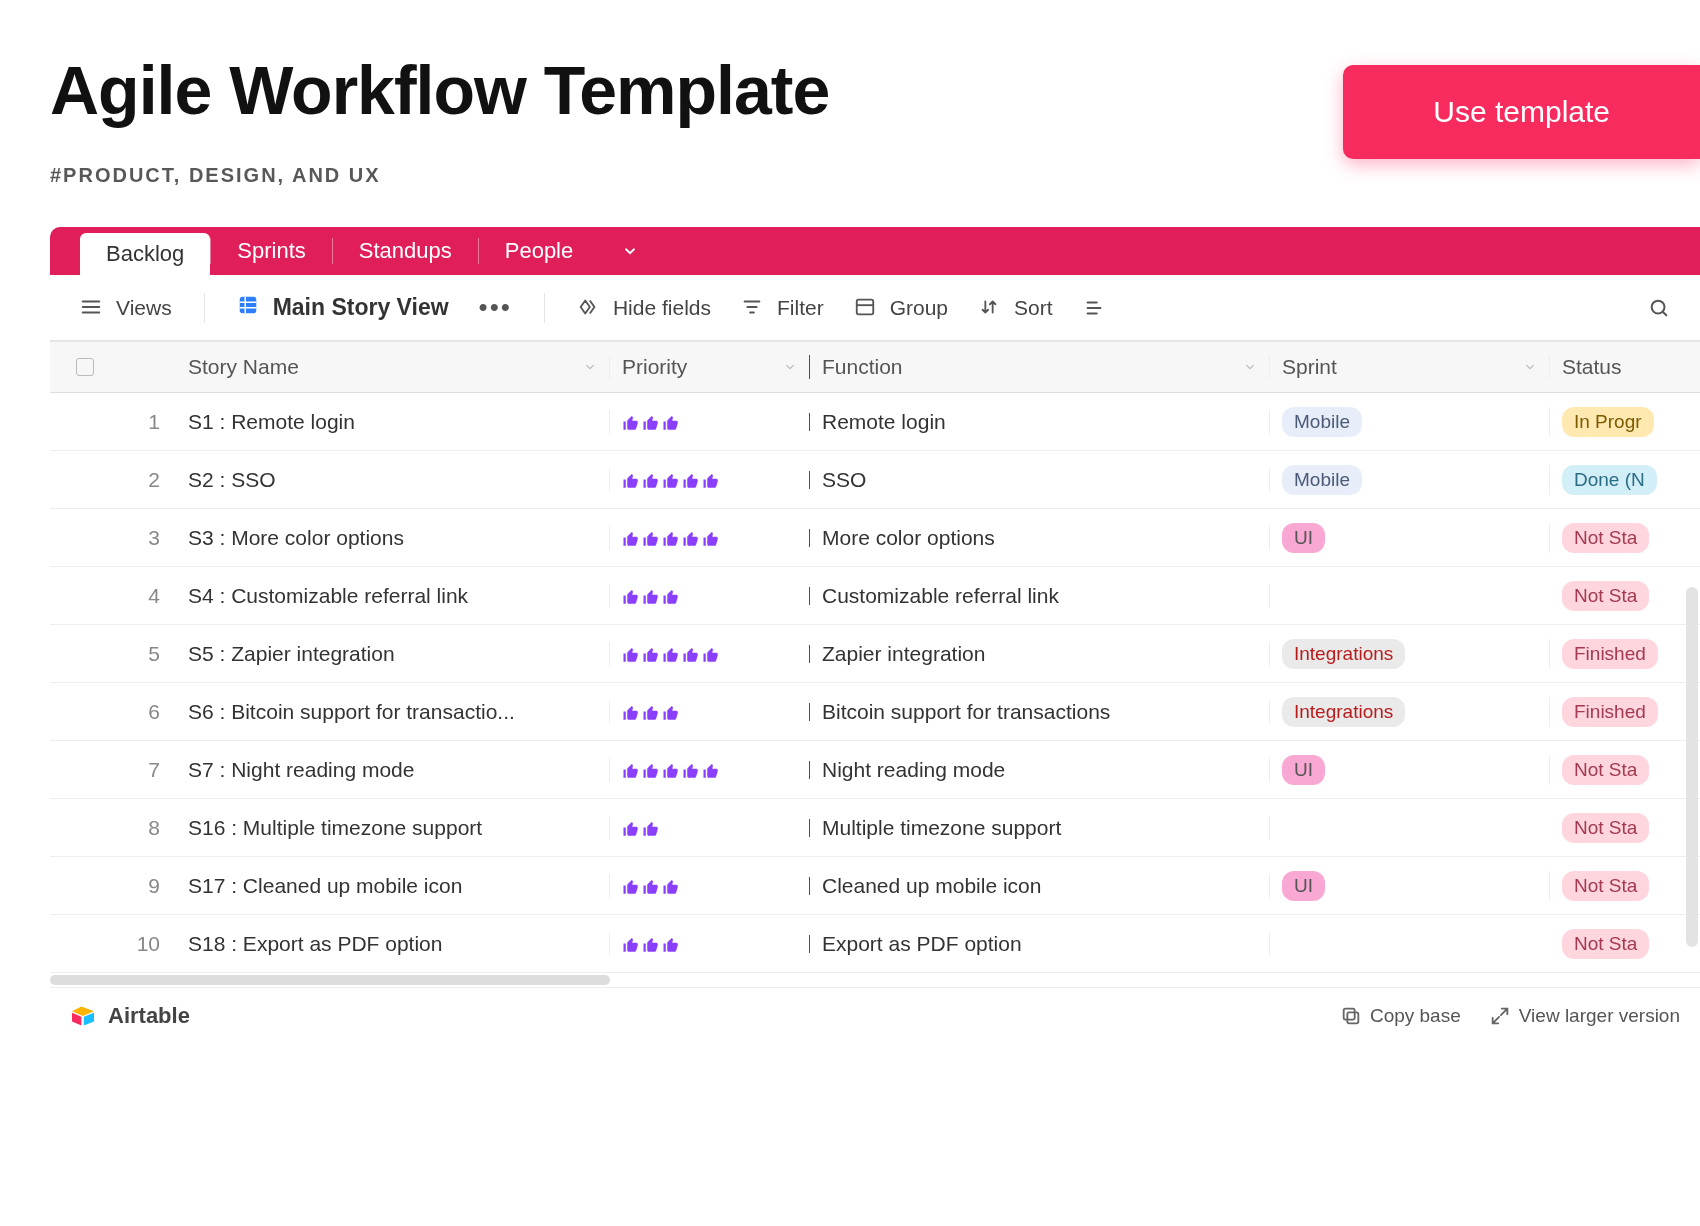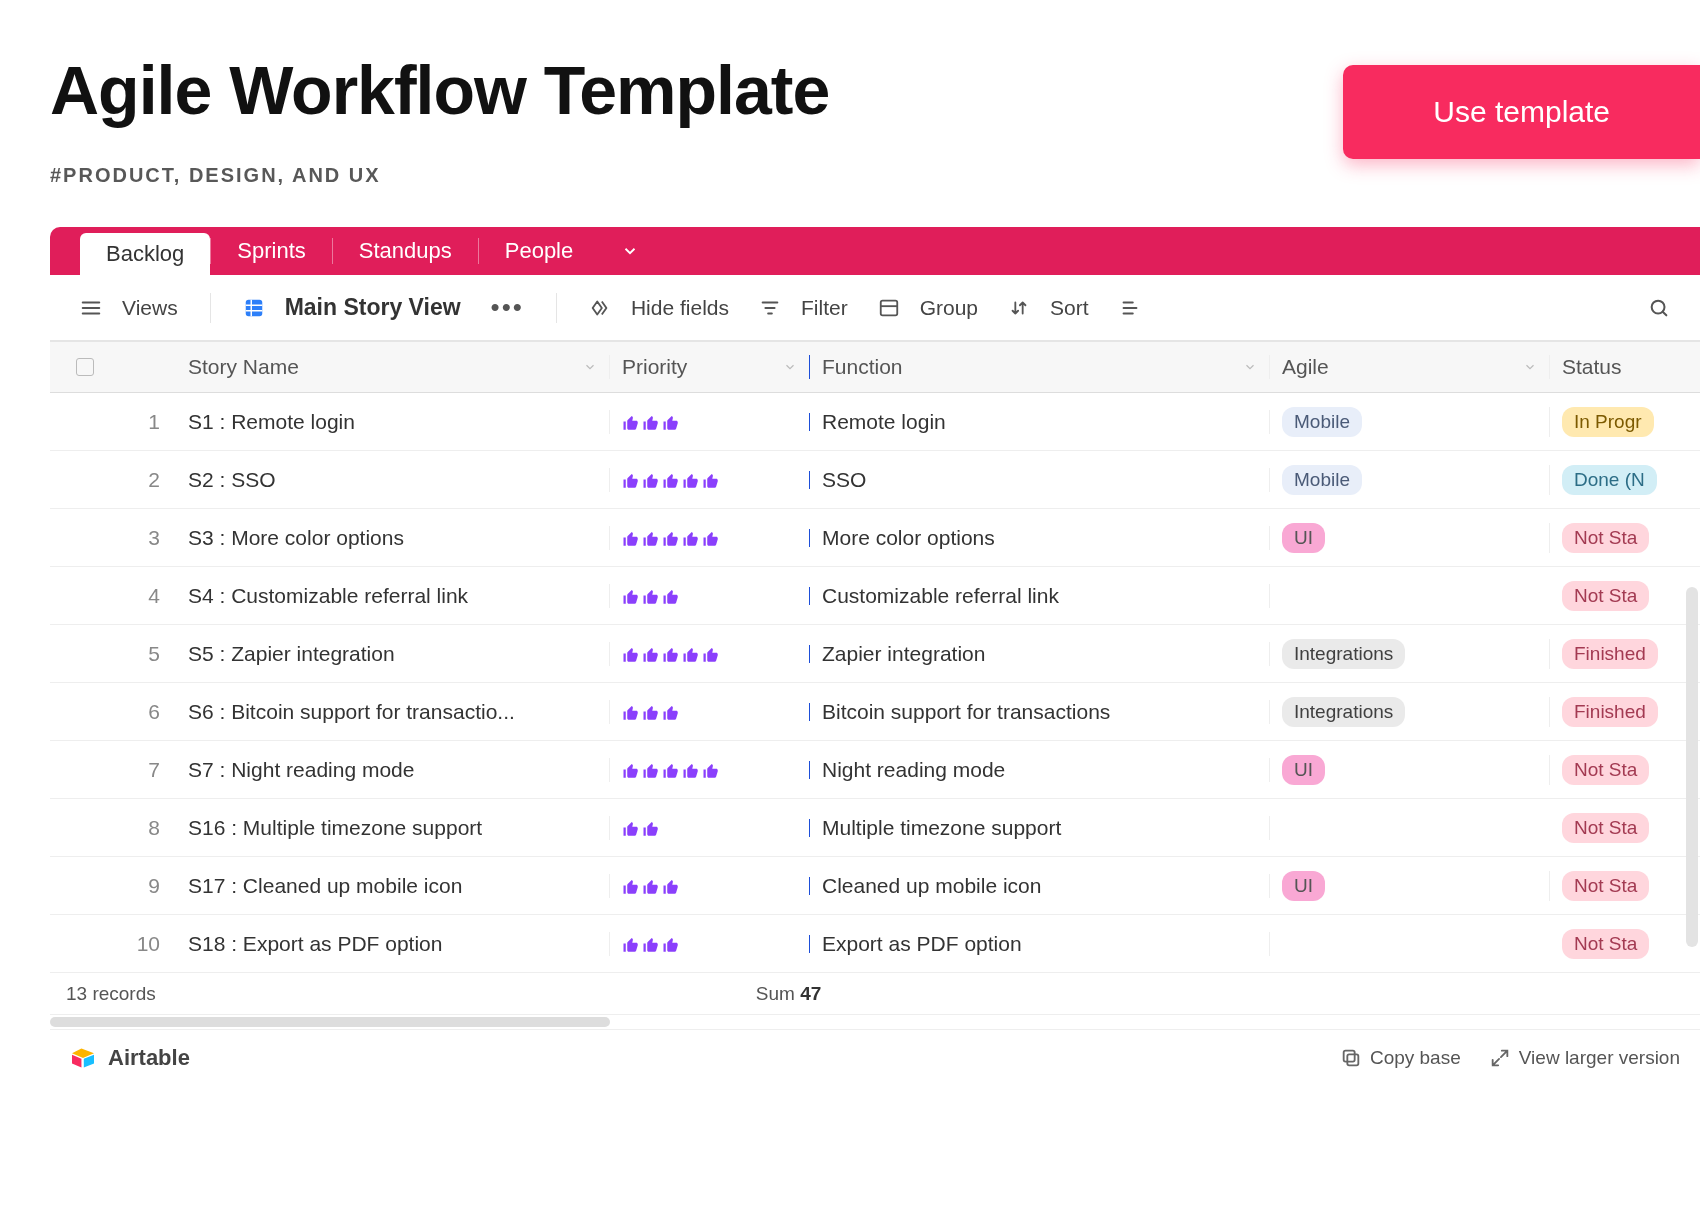--- a/index.html
+++ b/index.html
@@ -98,22 +98,22 @@
     display: flex;
     align-items: center;
     gap: 10px;
     padding: 0 20px;
     border-bottom: 1px solid #e5e5e5;
     color: #444;
     font-size: 21px;
   }
   .tb-item {
     display: flex;
-    align-items: center;
-    gap: 20px;
+    align-items: flex-start;
+    gap: 14px;
     padding: 6px 10px;
     border-radius: 4px;
     cursor: pointer;
   }
   .tb-strong { font-weight: 700; font-size: 23px; color: #333; }
   .tb-sep { width: 1px; height: 30px; background: #e5e5e5; margin: 0 12px; }
   .icon { width: 22px; height: 22px; flex-shrink: 0; }
   .icon-blue { fill: #2d7ff9; }
   .dots { font-size: 26px; letter-spacing: 2px; color: #555; padding: 0 10px; cursor: pointer; }
   .spacer { flex: 1; }
@@ -156,21 +156,21 @@
   .thumb svg { fill:#8a3ffc; }
   .pill {
     display:inline-block;
     padding: 3px 12px;
     border-radius: 12px;
     font-size: 19px;
     line-height: 1.3;
   }
   .pill-mobile { background:#e8eef9; color:#4a5a77; }
   .pill-ui { background:#f9a8d4; color:#555; }
-  .pill-int { background:#eaeaea; color:#404040; }
+  .pill-int { background:#eaeaea; color:#b91c1c; }
   .pill-progress { background:#ffe9b0; color:#7c5a00; }
   .pill-done { background:#d2eef6; color:#2c6d86; }
   .pill-notstart { background:#ffd6dd; color:#a33a52; }
   .pill-finished { background:#ffd6dd; color:#a33a52; }
   
   .summary {
     display:flex; align-items:center;
     height:42px; font-size:19px; color:#555;
     border-bottom:1px solid #eee;
     padding-left:16px;
@@ -312,21 +312,21 @@
           <polyline points="6 9 12 15 18 9"></polyline>
         </svg>
     </div>
     <div class="col-fun">
       <span>Function</span>
       <svg class="drop-ar" viewBox="0 0 24 24">
           <polyline points="6 9 12 15 18 9"></polyline>
         </svg>
     </div>
     <div class="col-spr">
-      <span>Agile</span>
+      <span>Sprint</span>
       <svg class="drop-ar" viewBox="0 0 24 24">
           <polyline points="6 9 12 15 18 9"></polyline>
         </svg>
     </div>
     <div class="col-sta">
       <span>Status</span>
     </div>
   </div>
 
   <div id="rows-mount">
@@ -556,27 +556,20 @@
                 <path d="M2 21h3V10H2v11zm19-10c0-1.1-.9-2-2-2h-5.3l.8-3.8V4.7c0-.4-.2-.8-.4-1.1L13 2.5 7.6 8C7.2 8.3 7 8.8 7 9.3V19c0 1.1.9 2 2 2h8c.8 0 1.5-.5 1.8-1.2l2.1-7c.1-.2.1-.5.1-.8v-1z"></path>
               </svg></span>
           </div>
         </div>
         <div class="col-fun">Export as PDF option</div>
         <div class="col-spr"></div>
         <div class="col-sta"><span class="pill pill-notstart">Not Sta</span></div>
       </div>
     </div>
 
-  <div class="summary">
-    <span>13 records</span>
-    <span class="sum-right">
-      <span>Sum</span>
-      <b style="color:#333;">47</b>
-    </span>
-  </div>
 
   <div class="scrolltrack">
     <div class="scrollthumb"></div>
   </div>
 
   <div class="footer">
     <div class="at-logo">
       <span class="at-mark">
         <svg width="26" height="22" viewBox="0 0 32 28">
           <path d="M14 2 L30 8 L16 14 L2 8 Z" fill="#fcb400"></path>

